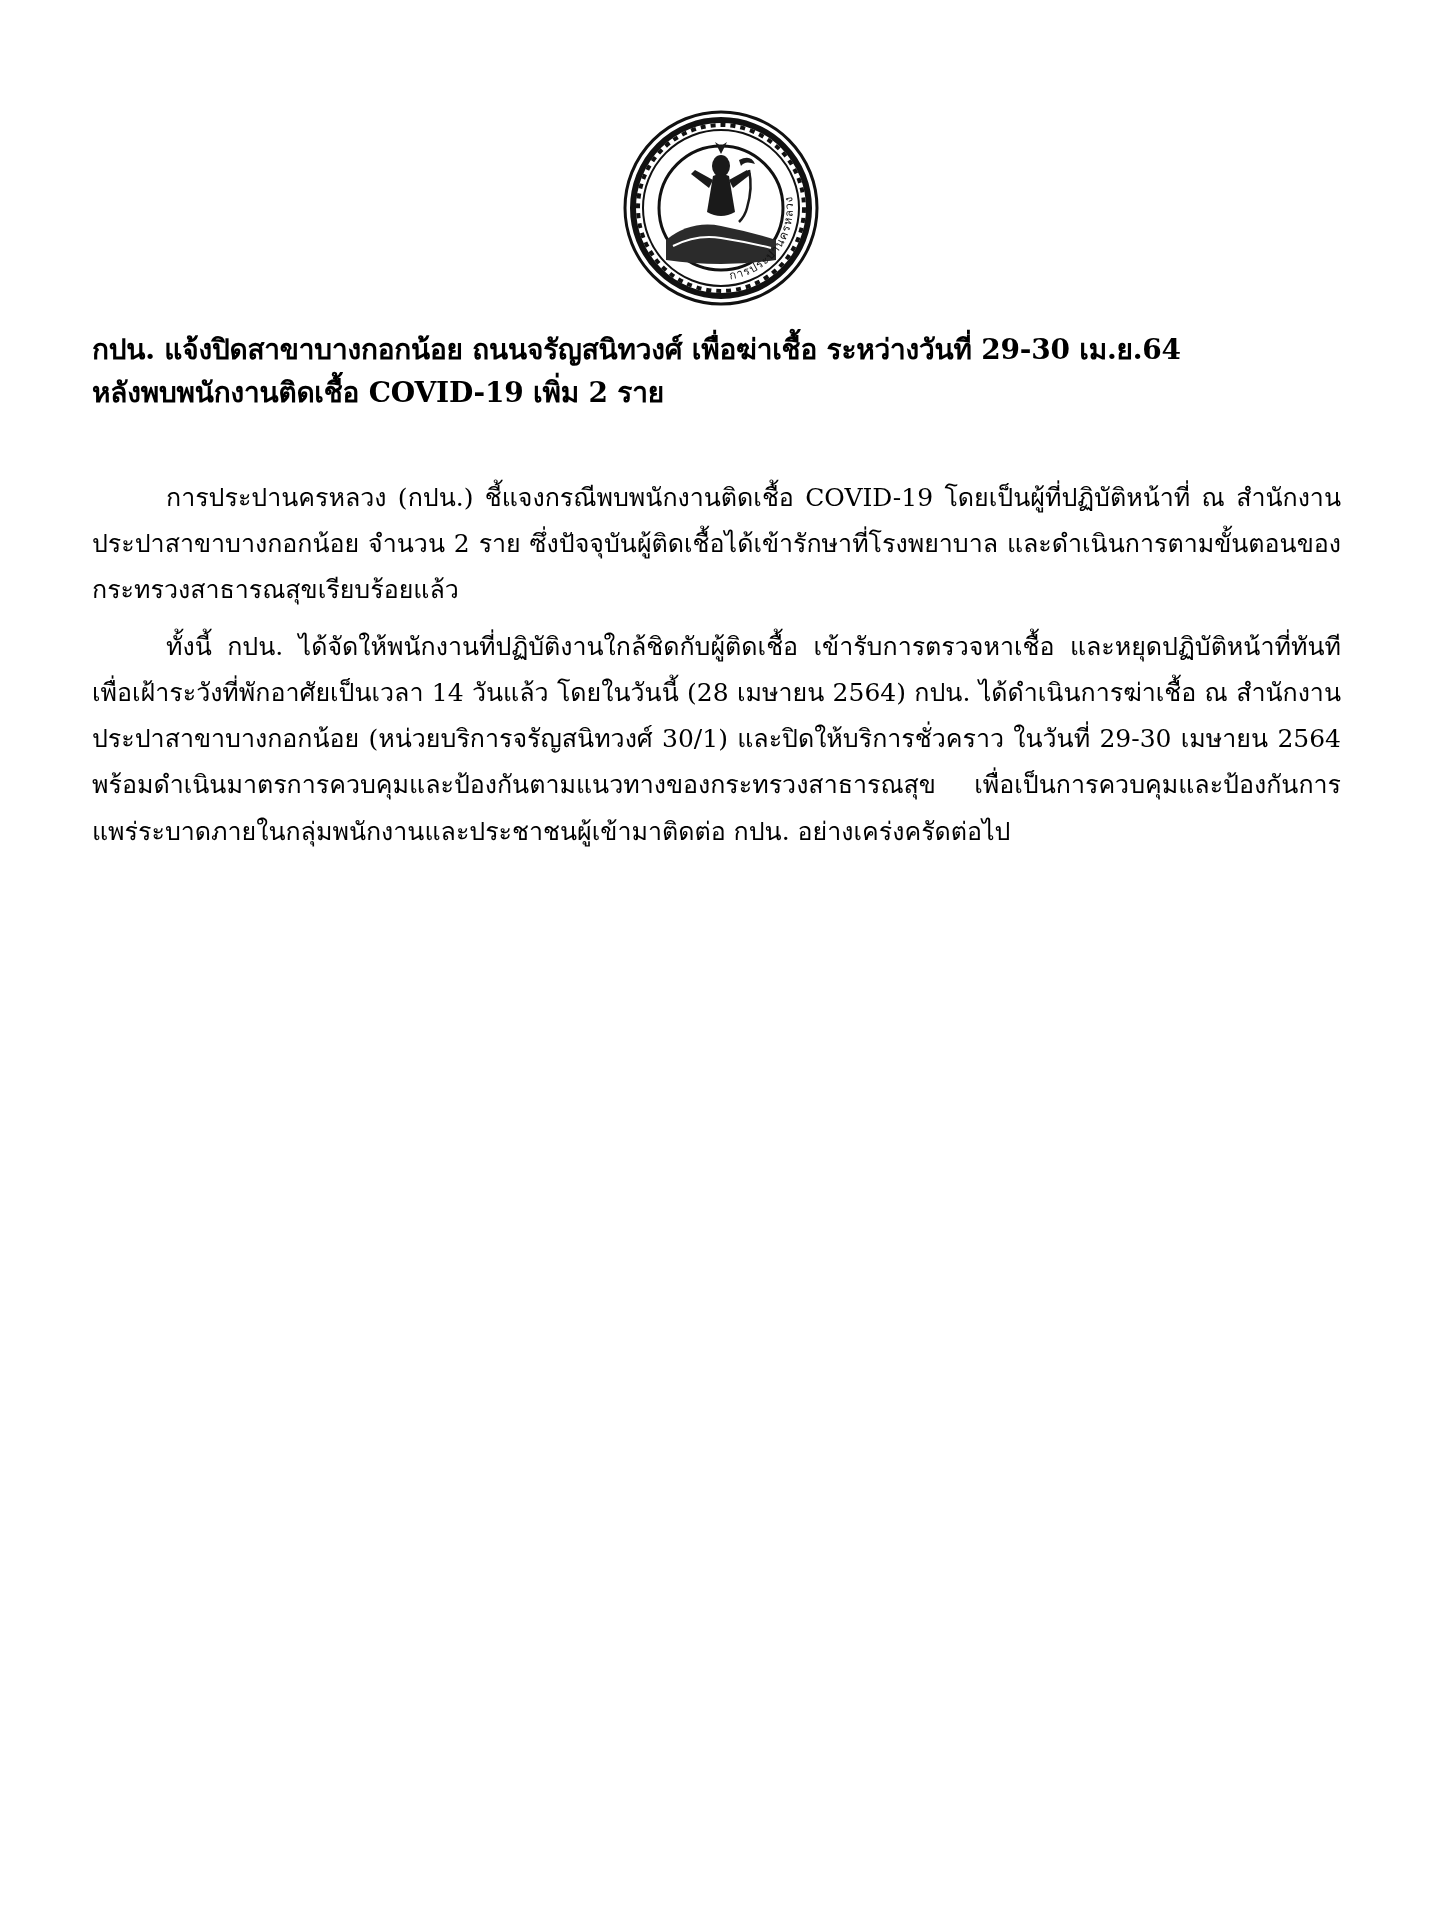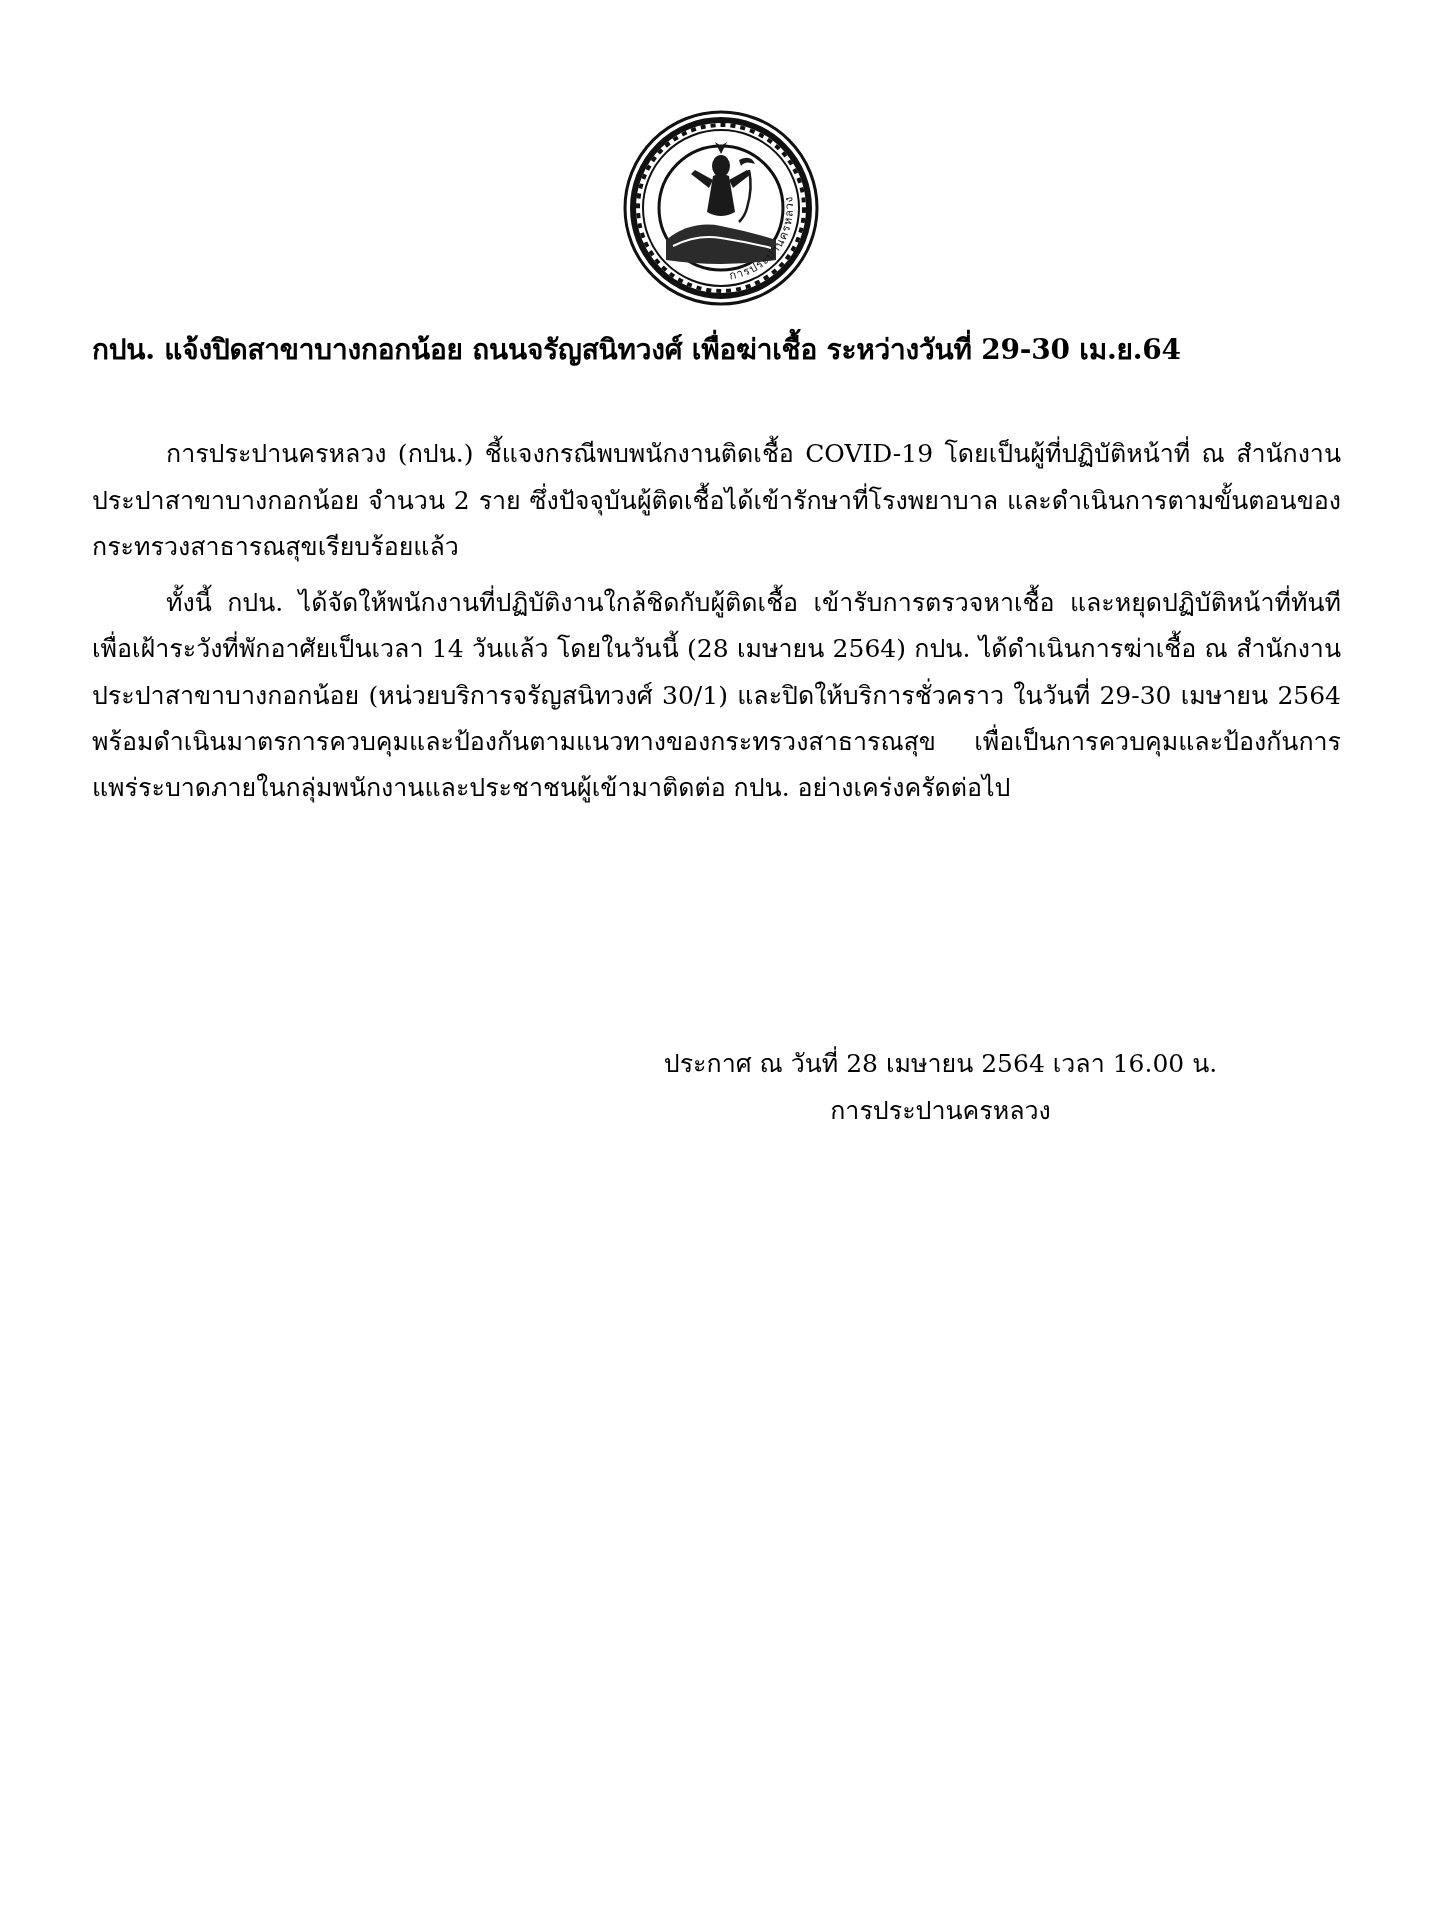--- a/index.html
+++ b/index.html
@@ -111,25 +111,22 @@
 
         <text font-family="DejaVu Sans, sans-serif" font-size="11.5" fill="#111" letter-spacing="1">
           <textPath href="#ringpath" startOffset="27%">การประปานครหลวง</textPath>
         </text>
       </svg>
     </div>
   </div>
 
   <div class="title-block">
     <span class="title-line">กปน. แจ้งปิดสาขาบางกอกน้อย ถนนจรัญสนิทวงศ์ เพื่อฆ่าเชื้อ ระหว่างวันที่ 29-30 เม.ย.64</span>
+    <span class="title-line">หลังพบพนักงานติดเชื้อ COVID-19  เพิ่ม 2 ราย</span>
   </div>
 
   <div class="body-block">
     <p class="para">การประปานครหลวง (กปน.) ชี้แจงกรณีพบพนักงานติดเชื้อ COVID-19 โดยเป็นผู้ที่ปฏิบัติหน้าที่ ณ สำนักงานประปาสาขาบางกอกน้อย จำนวน 2 ราย ซึ่งปัจจุบันผู้ติดเชื้อได้เข้ารักษาที่โรงพยาบาล และดำเนินการตามขั้นตอนของกระทรวงสาธารณสุขเรียบร้อยแล้ว</p>
     <p class="para">ทั้งนี้ กปน. ได้จัดให้พนักงานที่ปฏิบัติงานใกล้ชิดกับผู้ติดเชื้อ เข้ารับการตรวจหาเชื้อ และหยุดปฏิบัติหน้าที่ทันที เพื่อเฝ้าระวังที่พักอาศัยเป็นเวลา 14 วันแล้ว โดยในวันนี้ (28 เมษายน 2564) กปน. ได้ดำเนินการฆ่าเชื้อ ณ สำนักงานประปาสาขาบางกอกน้อย (หน่วยบริการจรัญสนิทวงศ์ 30/1) และปิดให้บริการชั่วคราว ในวันที่ 29-30 เมษายน 2564 พร้อมดำเนินมาตรการควบคุมและป้องกันตามแนวทางของกระทรวงสาธารณสุข เพื่อเป็นการควบคุมและป้องกันการแพร่ระบาดภายในกลุ่มพนักงานและประชาชนผู้เข้ามาติดต่อ กปน. อย่างเคร่งครัดต่อไป</p>
   </div>
 
-  <div class="sign-block">
-    <span class="sign-line">ประกาศ ณ วันที่ 28 เมษายน 2564 เวลา 16.00 น.</span>
-    <span class="sign-line second">การประปานครหลวง</span>
-  </div>
 
 </div>
 
 </body></html>

